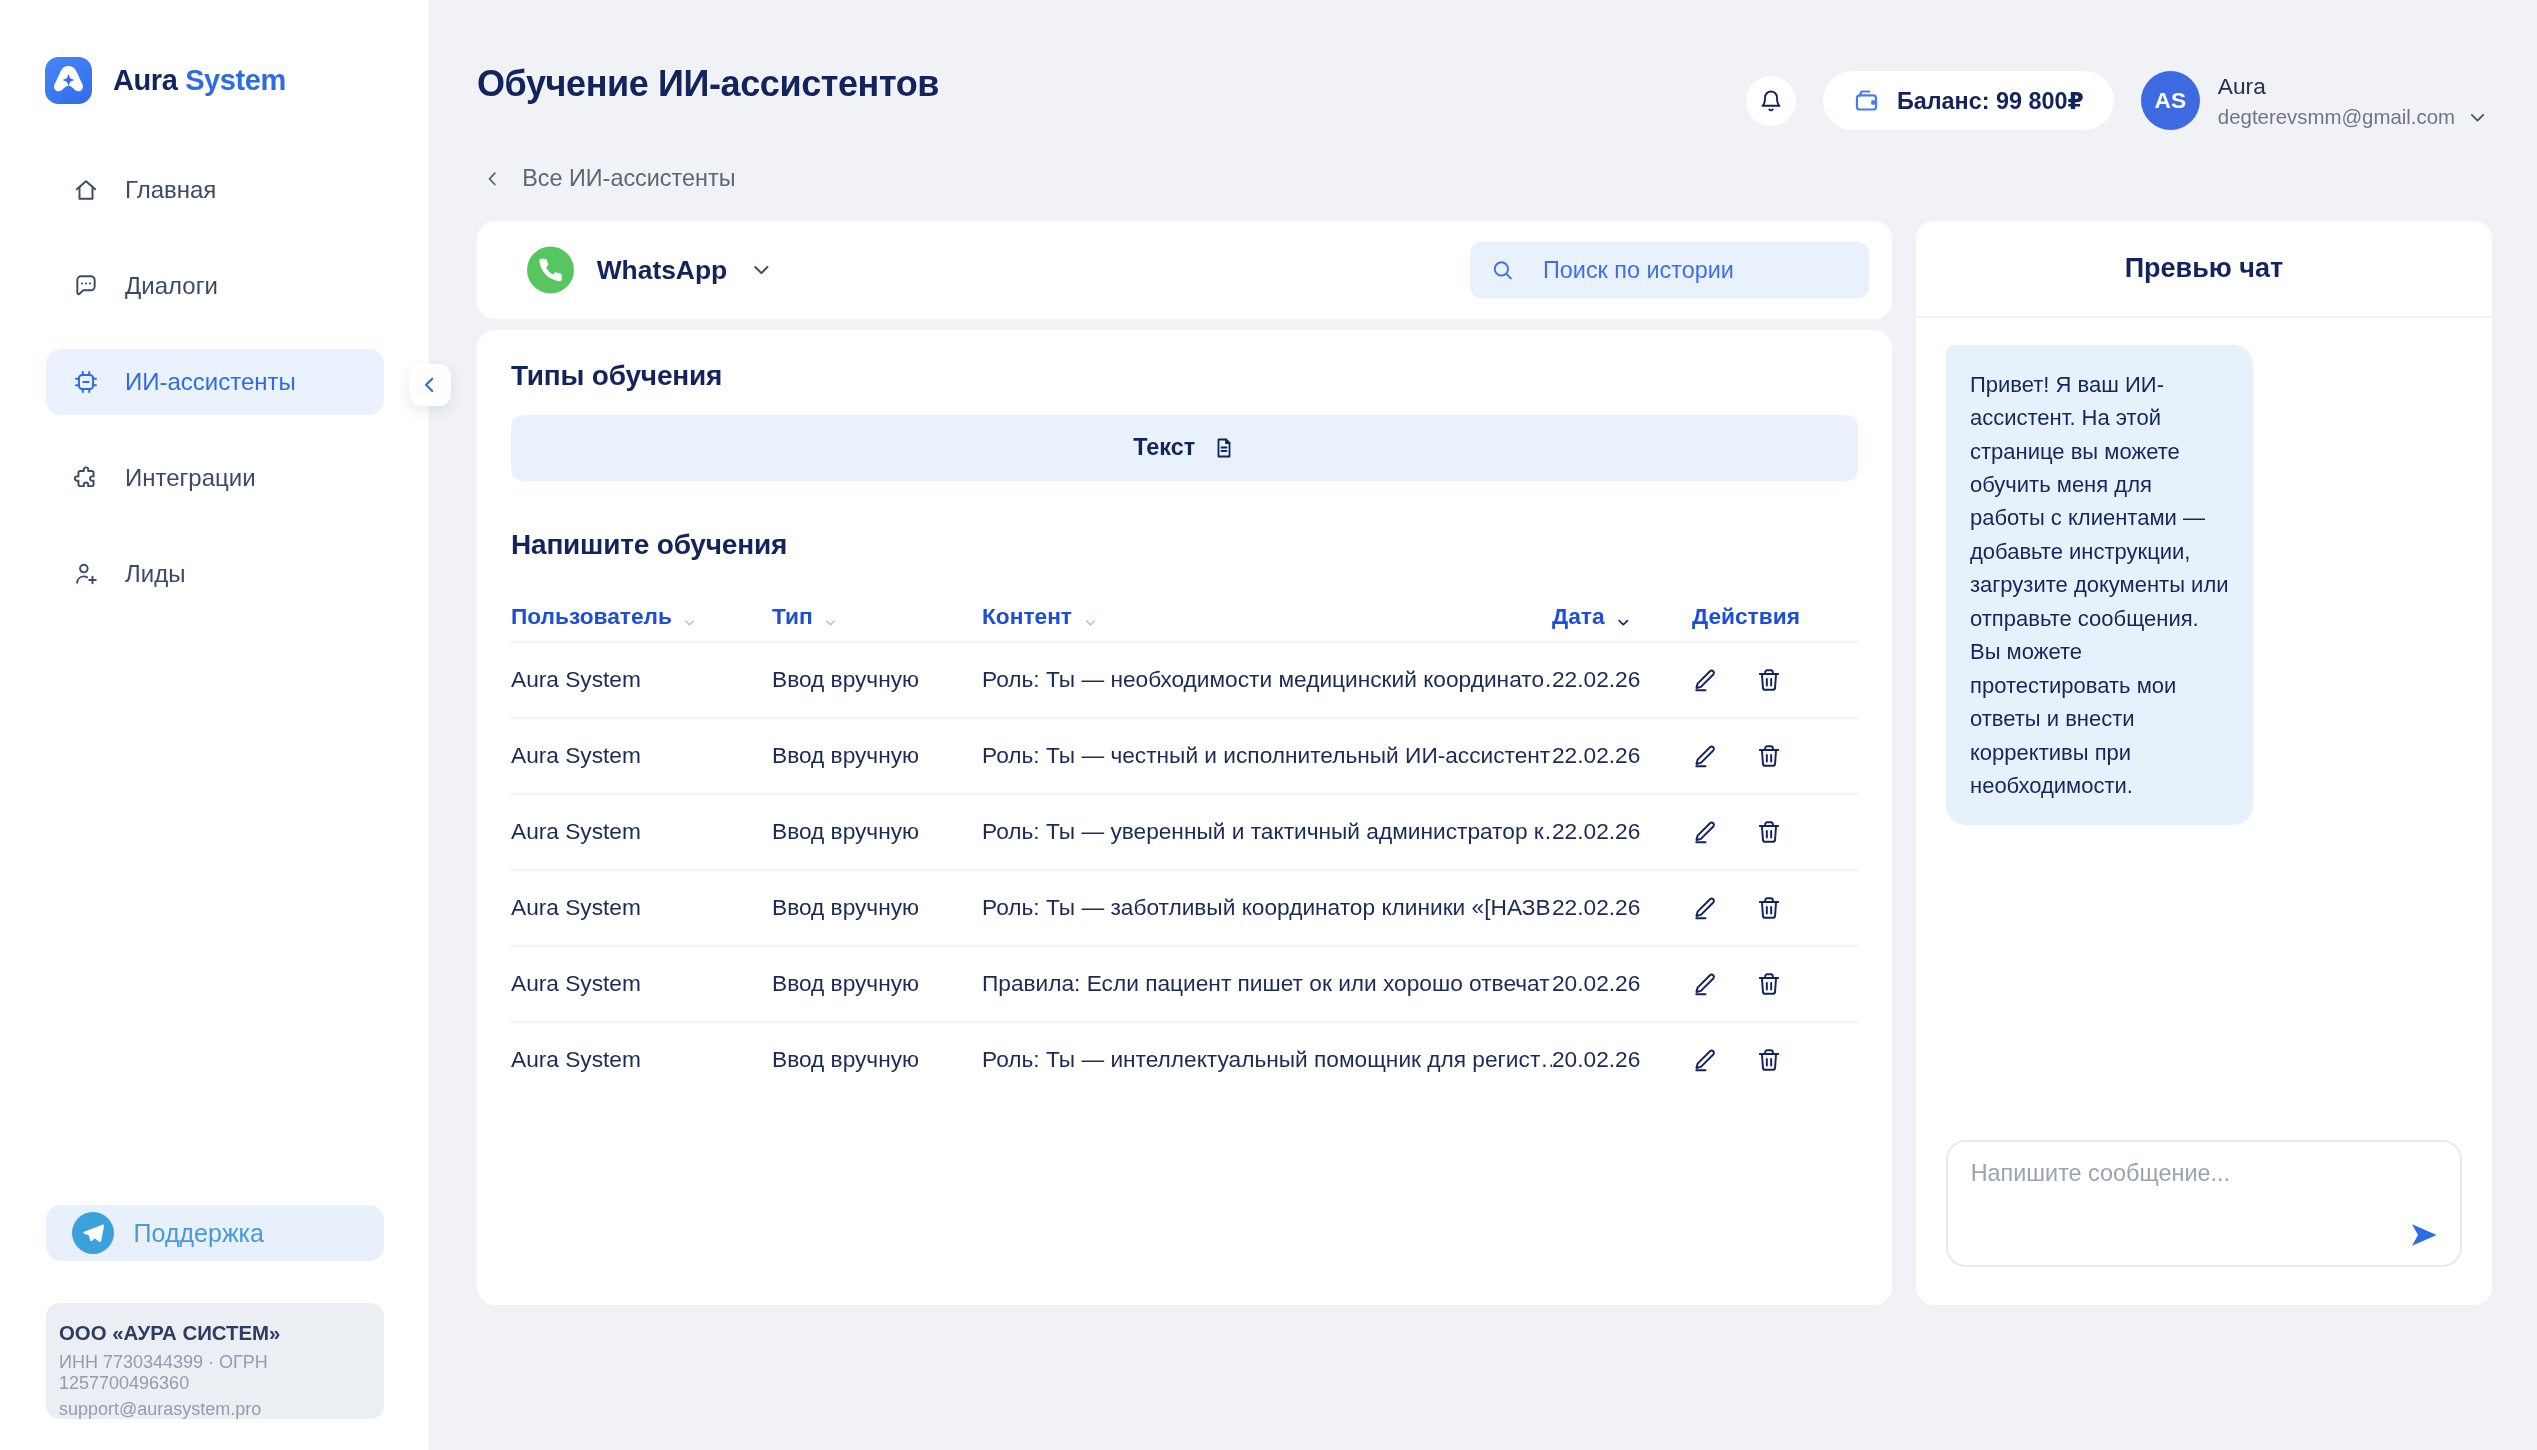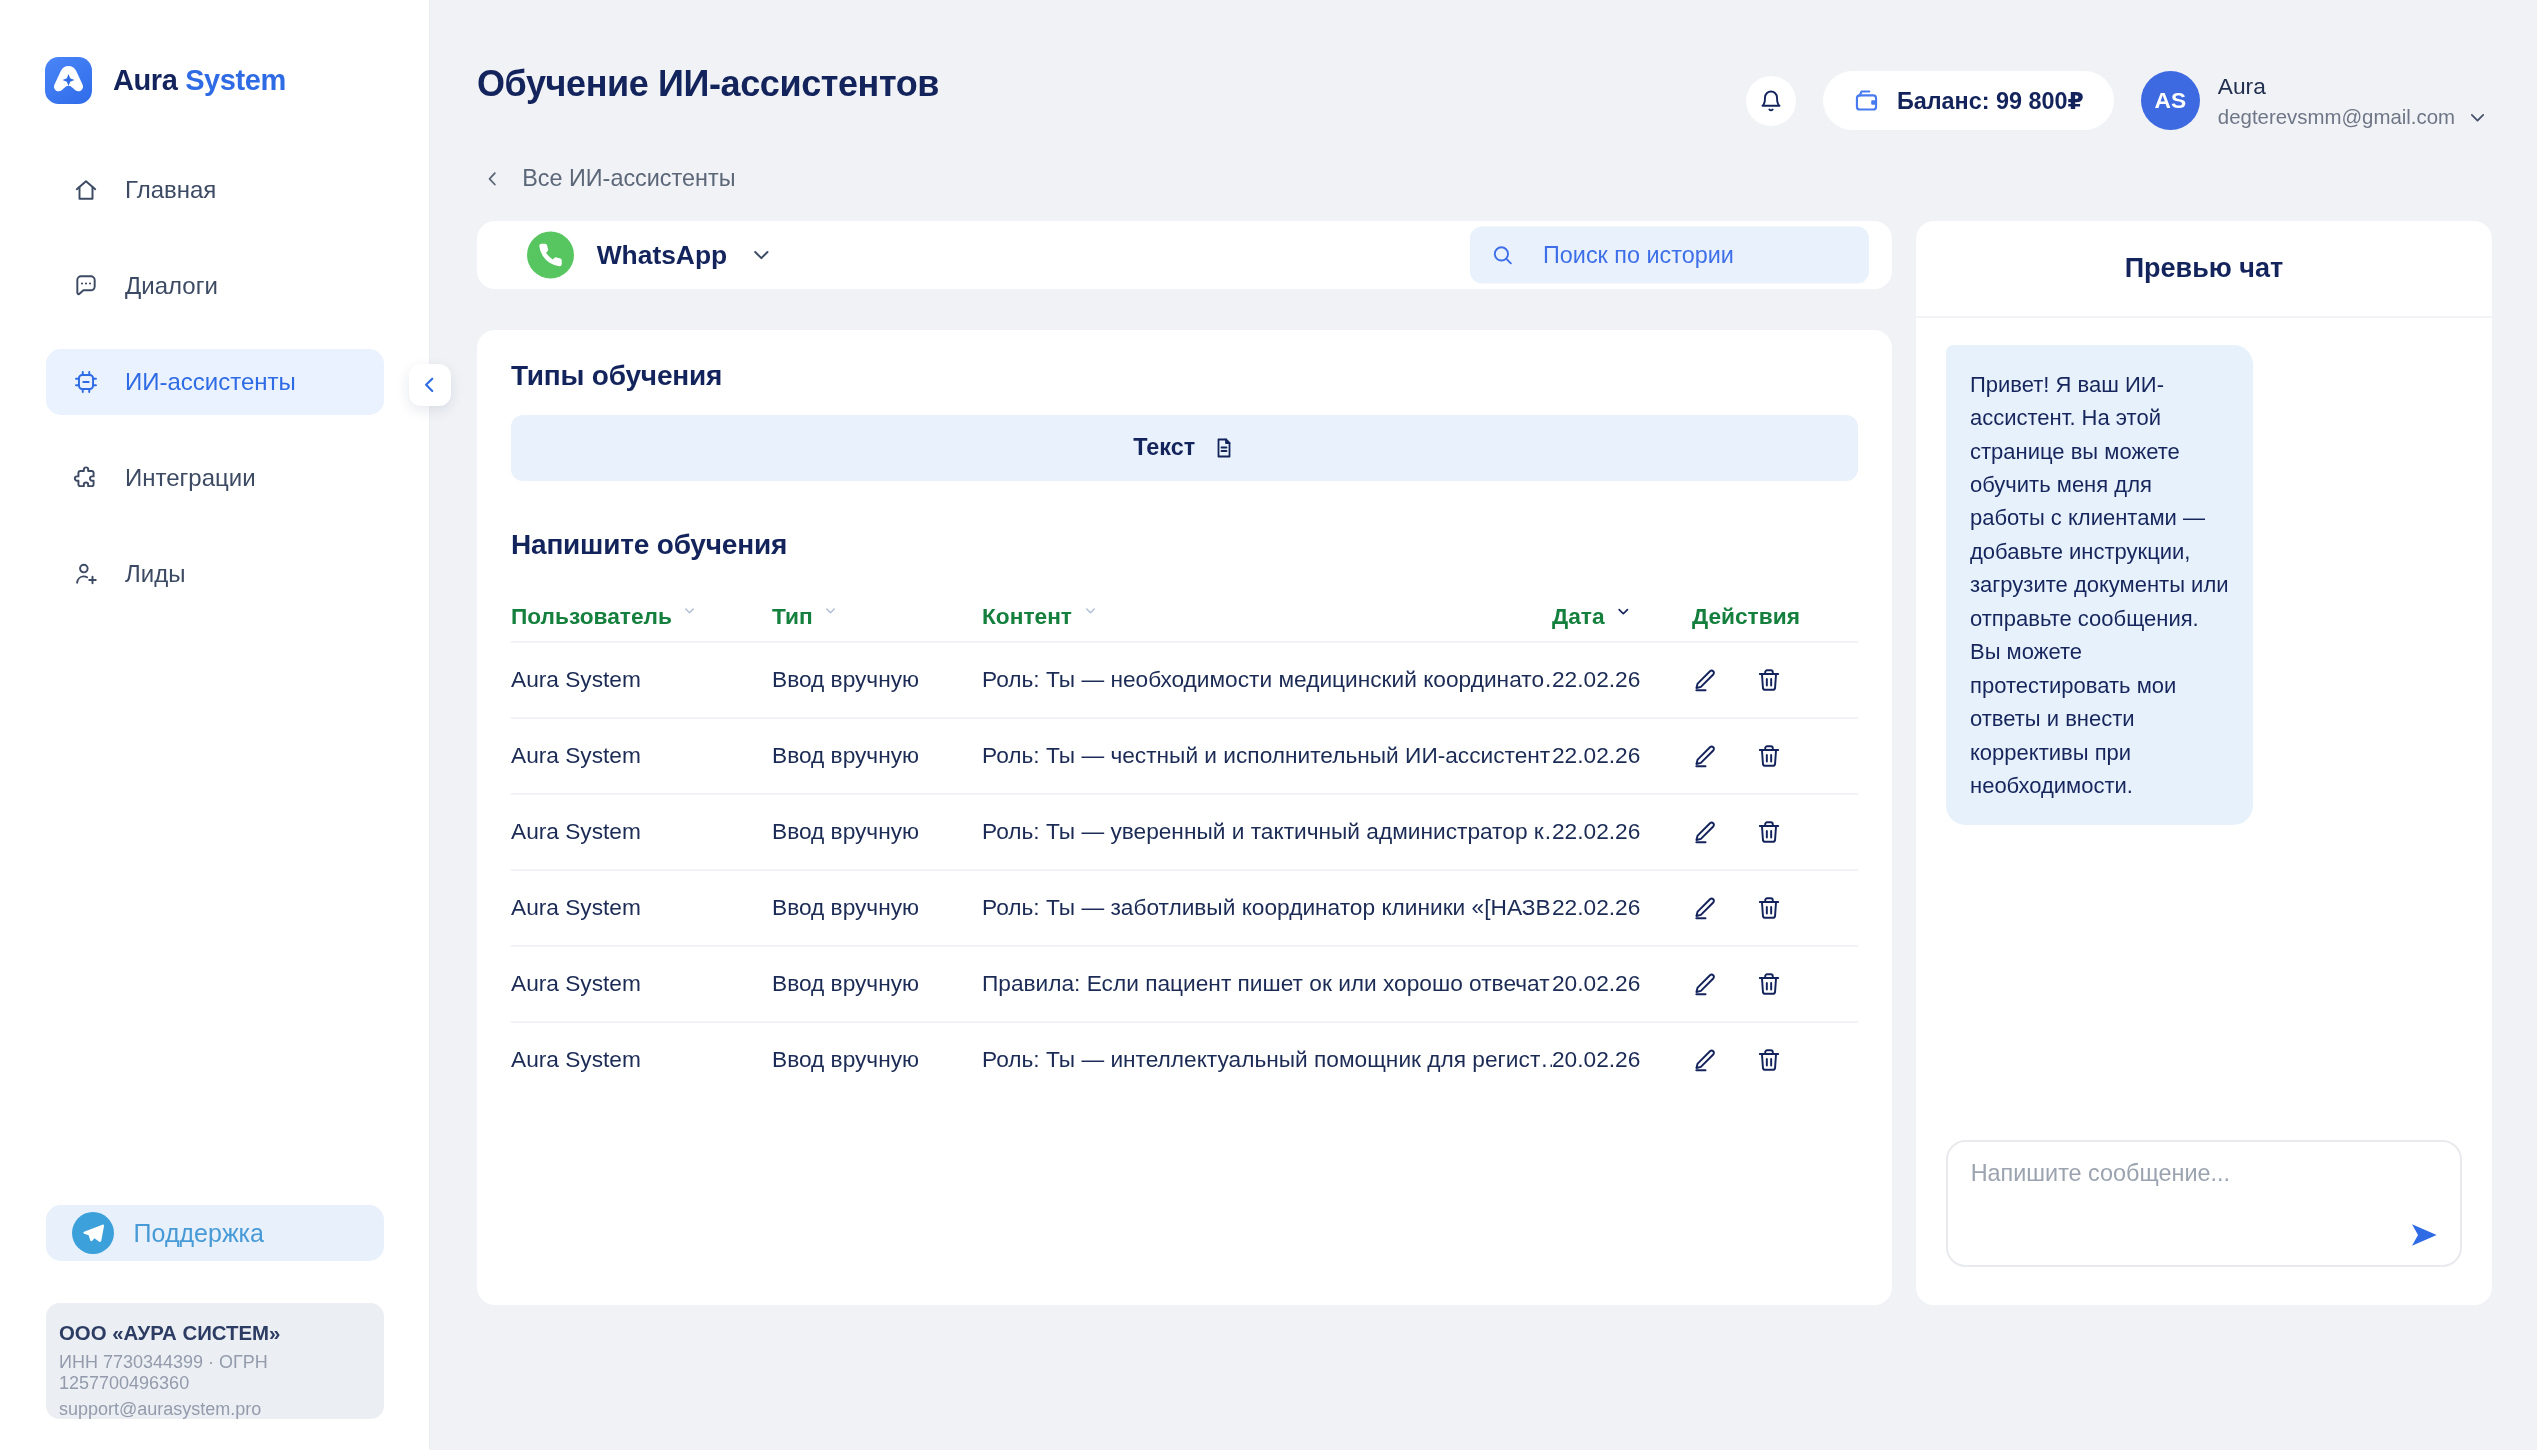--- a/index.html
+++ b/index.html
@@ -81,21 +81,21 @@
     width: 59px; height: 59px; border-radius: 50%; background: #3E6AE1; color: #FFFFFF;
     font-size: 22.7px; font-weight: 700; display: flex; align-items: center; justify-content: center;
   }
   .user-meta { display: flex; flex-direction: column; gap: 6px; }
   .user-name { font-size: 22.7px; font-weight: 500; color: #22304F; }
   .user-email-row { display: flex; align-items: center; gap: 12px; }
   .user-email { font-size: 20.4px; color: #6E7687; }
 
   
   .card { position: absolute; background: #FFFFFF; border-radius: 18px; }
-  .card-channel { left: 477px; top: 221px; width: 1415px; height: 68px; }
+  .card-channel { left: 477px; top: 221px; width: 1415px; height: 98px; }
   .channel-left { position: absolute; left: 50px; top: 50%; transform: translateY(-50%); display: flex; align-items: center; gap: 22.7px; cursor: pointer; }
   .wa-circle { width: 47px; height: 47px; border-radius: 50%; background: #57C661; display: flex; align-items: center; justify-content: center; }
   .channel-name { font-size: 26.4px; font-weight: 700; color: #13235B; }
   .history-search {
     position: absolute; right: 22.7px; top: 50%; transform: translateY(-50%);
     width: 399px; height: 57px; background: #E9F1FC; border-radius: 12px;
     display: flex; align-items: center; gap: 29px; padding: 0 21px;
   }
   .history-search input {
     border: none; outline: none; background: transparent; flex: 1;
@@ -112,21 +112,21 @@
   }
   .history-title { margin-top: 48px; }
 
   .table { margin-top: 32px; }
   .thead, .trow {
     display: grid;
     grid-template-columns: 261px 210px 1fr 140px 166px;
     align-items: center;
   }
   .thead { height: 48px; }
-  .th { display: flex; align-items: flex-start; gap: 10.6px; font-size: 22.7px; font-weight: 700; color: #15803d; }
+  .th { display: flex; align-items: flex-end; gap: 10.6px; font-size: 22.7px; font-weight: 700; color: #1d4ed8; }
   .sort-chevron { color: #B3BFD8; display: flex; }
   .sort-chevron.active { color: #13235B; }
   .trow { height: 76px; border-top: 2.3px solid #F0F2F5; font-size: 22.7px; color: #1B2B55; }
   .cell { white-space: nowrap; overflow: hidden; text-overflow: clip; padding-right: 27px; }
   .row-actions { display: flex; align-items: center; gap: 38px; }
   .icon-btn { background: none; border: none; color: #13235B; cursor: pointer; display: flex; padding: 0; }
 
   
   .card-preview { left: 1916px; top: 221px; width: 576px; height: 1084px; display: flex; flex-direction: column; }
   .preview-header {

